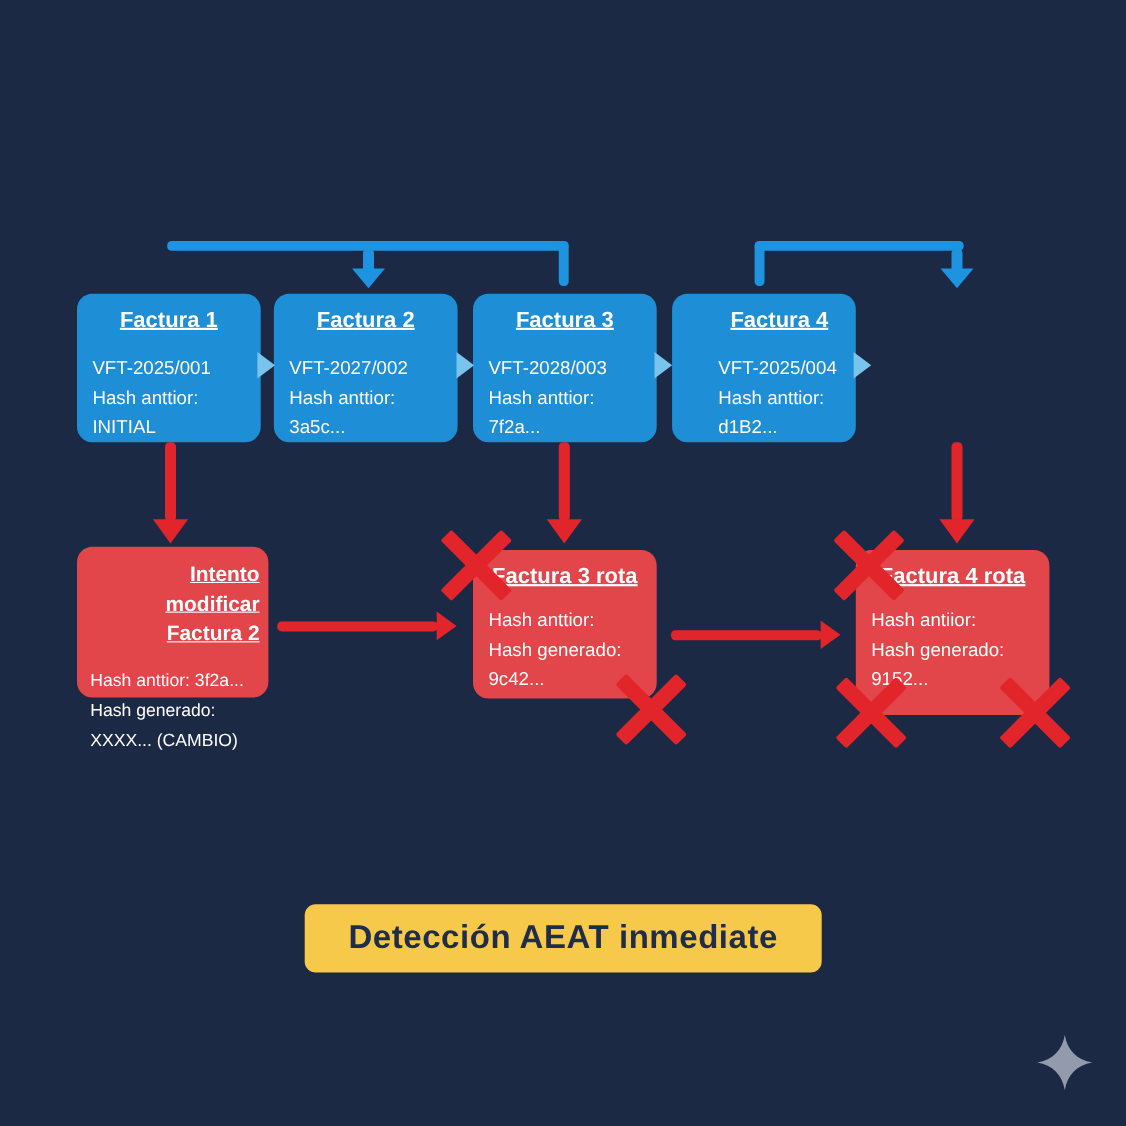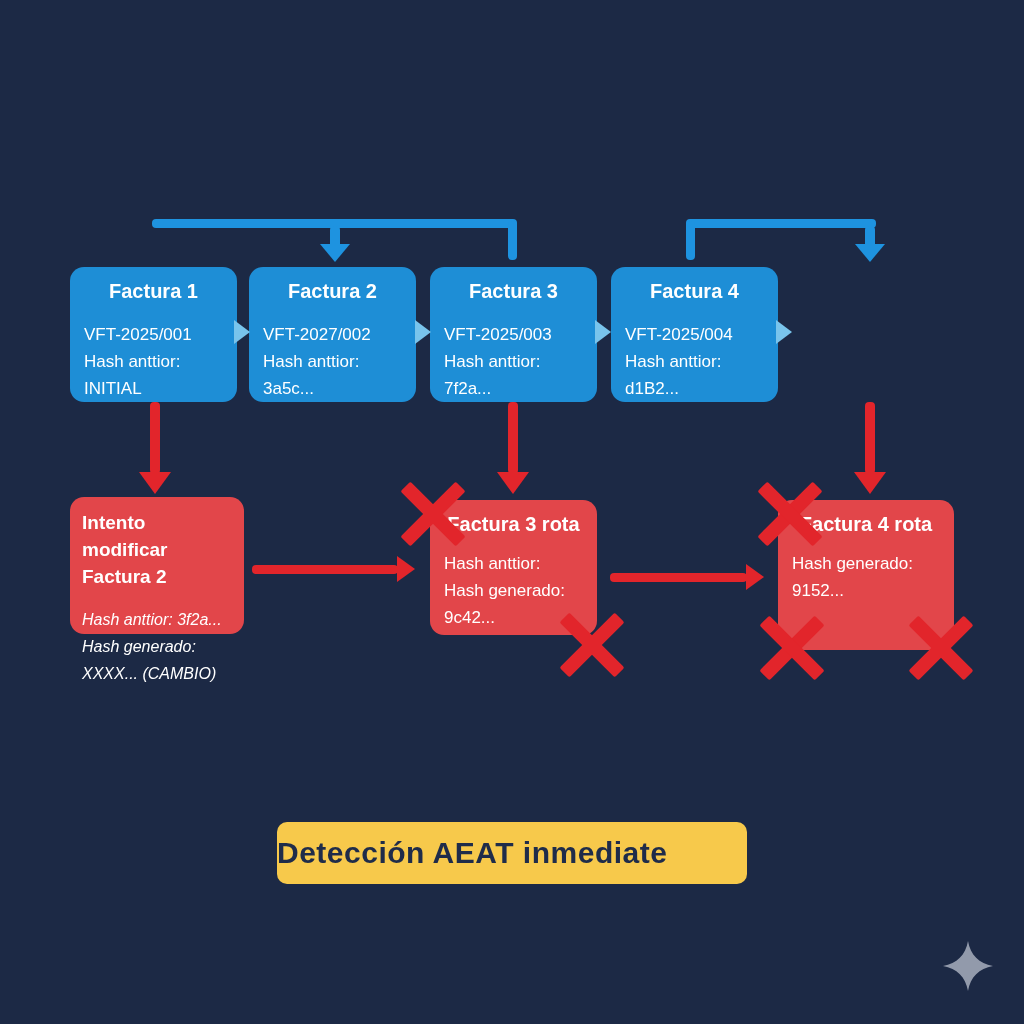--- a/index.html
+++ b/index.html
@@ -25,35 +25,35 @@
   .right-head{position:absolute;width:0;height:0;
     border-top:13px solid transparent;border-bottom:13px solid transparent;
     border-left:18px solid var(--arrow-red,#e2252b);}
   .gap-head{position:absolute;width:0;height:0;
     border-top:12px solid transparent;border-bottom:12px solid transparent;
     border-left:16px solid var(--gap-arrow-blue,#79c4ec);}
   
   .card{position:absolute;border-radius:14px;color:#fff;box-sizing:border-box;}
   .blue-card{width:167px;height:135px;top:267px;background:var(--box-blue,#1e8ed6);}
   .red-card{background:var(--box-red,#e2464a);}
-  .card-title{font-weight:bold;font-size:20px;text-align:center;padding-top:13px;}
-  .card-title.left{text-align:left;font-size:19px;padding:12px 8px 0 12px;line-height:27px;}
+  .card-title{font-weight:bold;font-size:20px;text-align:center;padding-top:13px;text-decoration:underline;}
+  .card-title.left{text-align:right;font-size:19px;padding:12px 8px 0 12px;line-height:27px;}
   .card-body{font-size:17px;line-height:27px;padding:18px 6px 0 14px;}
   .red-card .card-body{padding-top:14px;}
   .red-card .card-body.tight{padding-top:16px;}
   
   .xmark{position:absolute;width:64px;height:64px;}
   .xmark i{position:absolute;left:25px;top:-7px;width:14px;height:78px;
     background:var(--arrow-red,#e2252b);border-radius:2px;display:block;}
   .xmark i.b1{transform:rotate(45deg);}
   .xmark i.b2{transform:rotate(-45deg);}
   
   .banner{position:absolute;left:277px;top:822px;width:470px;height:62px;
     background:var(--banner-yellow,#f7c94b);border-radius:10px;
-    display:flex;align-items:center;justify-content:flex-start;}
+    display:flex;align-items:center;justify-content:center;}
   .banner span{font-size:30px;font-weight:bold;color:var(--banner-text,#1f2c4a);letter-spacing:.5px;}
   
   .sparkle{position:absolute;left:943px;top:941px;width:50px;height:50px;}
   .sparkle path{fill:var(--sparkle-gray,#929aab);}
 </style>
 </head>
 <body>
 
 <div class="canvas">
 
@@ -79,26 +79,26 @@
     <div class="card-title">Factura 2</div>
     <div class="card-body">
       <div>VFT-2027/002</div>
       <div>Hash anttior:</div>
       <div>3a5c...</div>
     </div>
   </div>
   <div class="card blue-card" style="left:430px;">
     <div class="card-title">Factura 3</div>
     <div class="card-body">
-      <div>VFT-2025/003</div>
+      <div>VFT-2028/003</div>
       <div>Hash anttior:</div>
       <div>7f2a...</div>
     </div>
   </div>
-  <div class="card blue-card" style="left:611px;">
+  <div class="card blue-card" style="left:611px;padding-left:28px;">
     <div class="card-title">Factura 4</div>
     <div class="card-body">
       <div>VFT-2025/004</div>
       <div>Hash anttior:</div>
       <div>d1B2...</div>
     </div>
   </div>
 
   <div class="gap-head" style="left:234px;top:320px;"></div>
   <div class="gap-head" style="left:415px;top:320px;"></div>
@@ -107,39 +107,40 @@
 
   <div class="vshaft" style="left:150px;top:402px;height:72px;"></div>
   <div class="down-head red" style="left:139px;top:472px;"></div>
   <div class="vshaft" style="left:508px;top:402px;height:72px;"></div>
   <div class="down-head red" style="left:497px;top:472px;"></div>
   <div class="vshaft" style="left:865px;top:402px;height:72px;"></div>
   <div class="down-head red" style="left:854px;top:472px;"></div>
 
   <div class="card red-card" style="left:70px;top:497px;width:174px;height:137px;">
     <div class="card-title left">Intento modificar Factura 2</div>
-    <div class="card-body tight" style="font-size:16px;padding-left:12px;font-style:italic;">
+    <div class="card-body tight" style="font-size:16px;padding-left:12px;">
       <div>Hash anttior: 3f2a...</div>
       <div>Hash generado:</div>
       <div>XXXX... (CAMBIO)</div>
     </div>
   </div>
 
   <div class="card red-card" style="left:430px;top:500px;width:167px;height:135px;">
     <div class="card-title">Factura 3 rota</div>
     <div class="card-body">
       <div>Hash anttior:</div>
       <div>Hash generado:</div>
       <div>9c42...</div>
     </div>
   </div>
 
   <div class="card red-card" style="left:778px;top:500px;width:176px;height:150px;">
     <div class="card-title">Factura 4 rota</div>
     <div class="card-body">
+      <div>Hash antiior:</div>
       <div>Hash generado:</div>
       <div>9152...</div>
     </div>
   </div>
 
   <div class="hshaft" style="left:252px;top:565px;width:146px;"></div>
   <div class="right-head" style="left:397px;top:556px;"></div>
   <div class="hshaft" style="left:610px;top:573px;width:137px;"></div>
   <div class="right-head" style="left:746px;top:564px;"></div>
 

